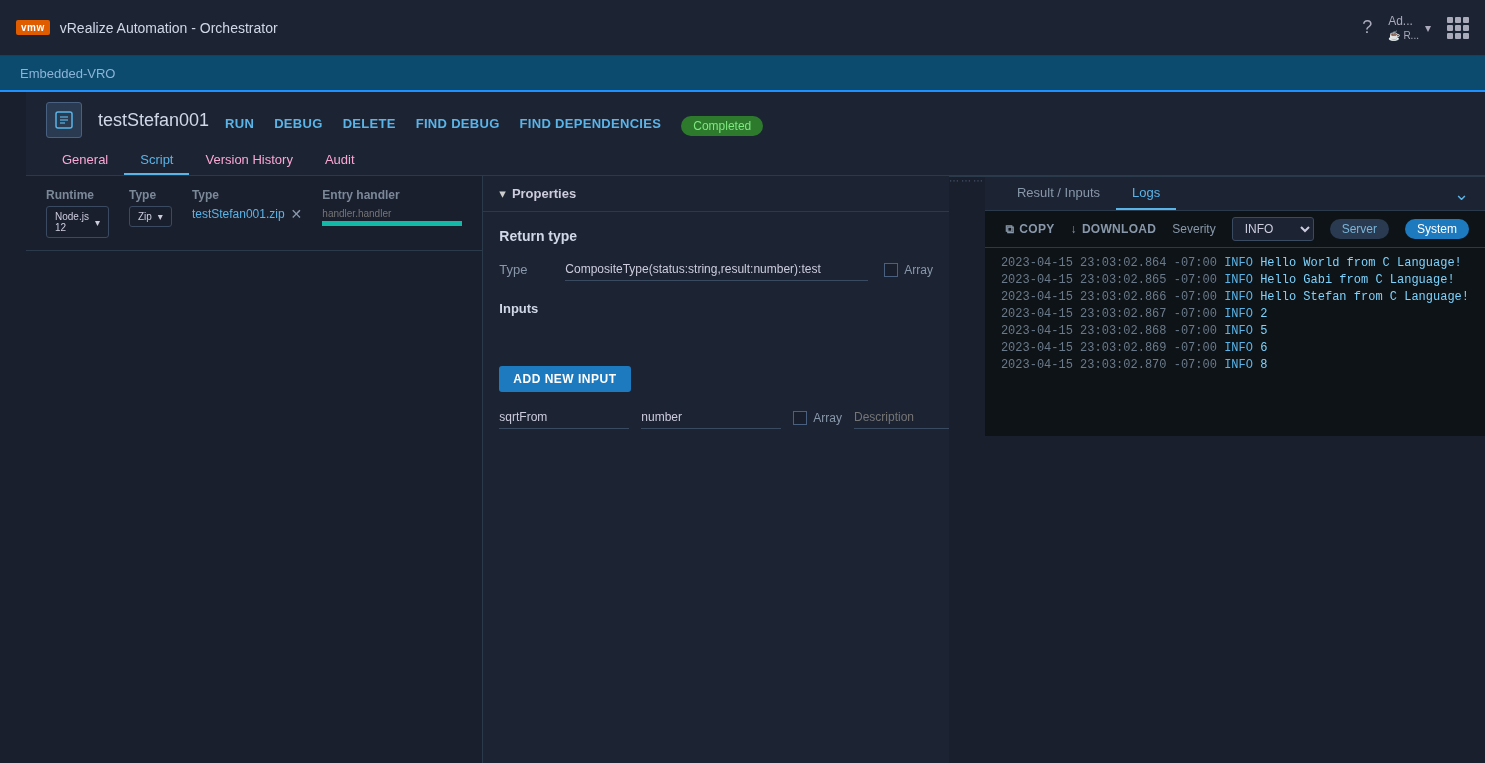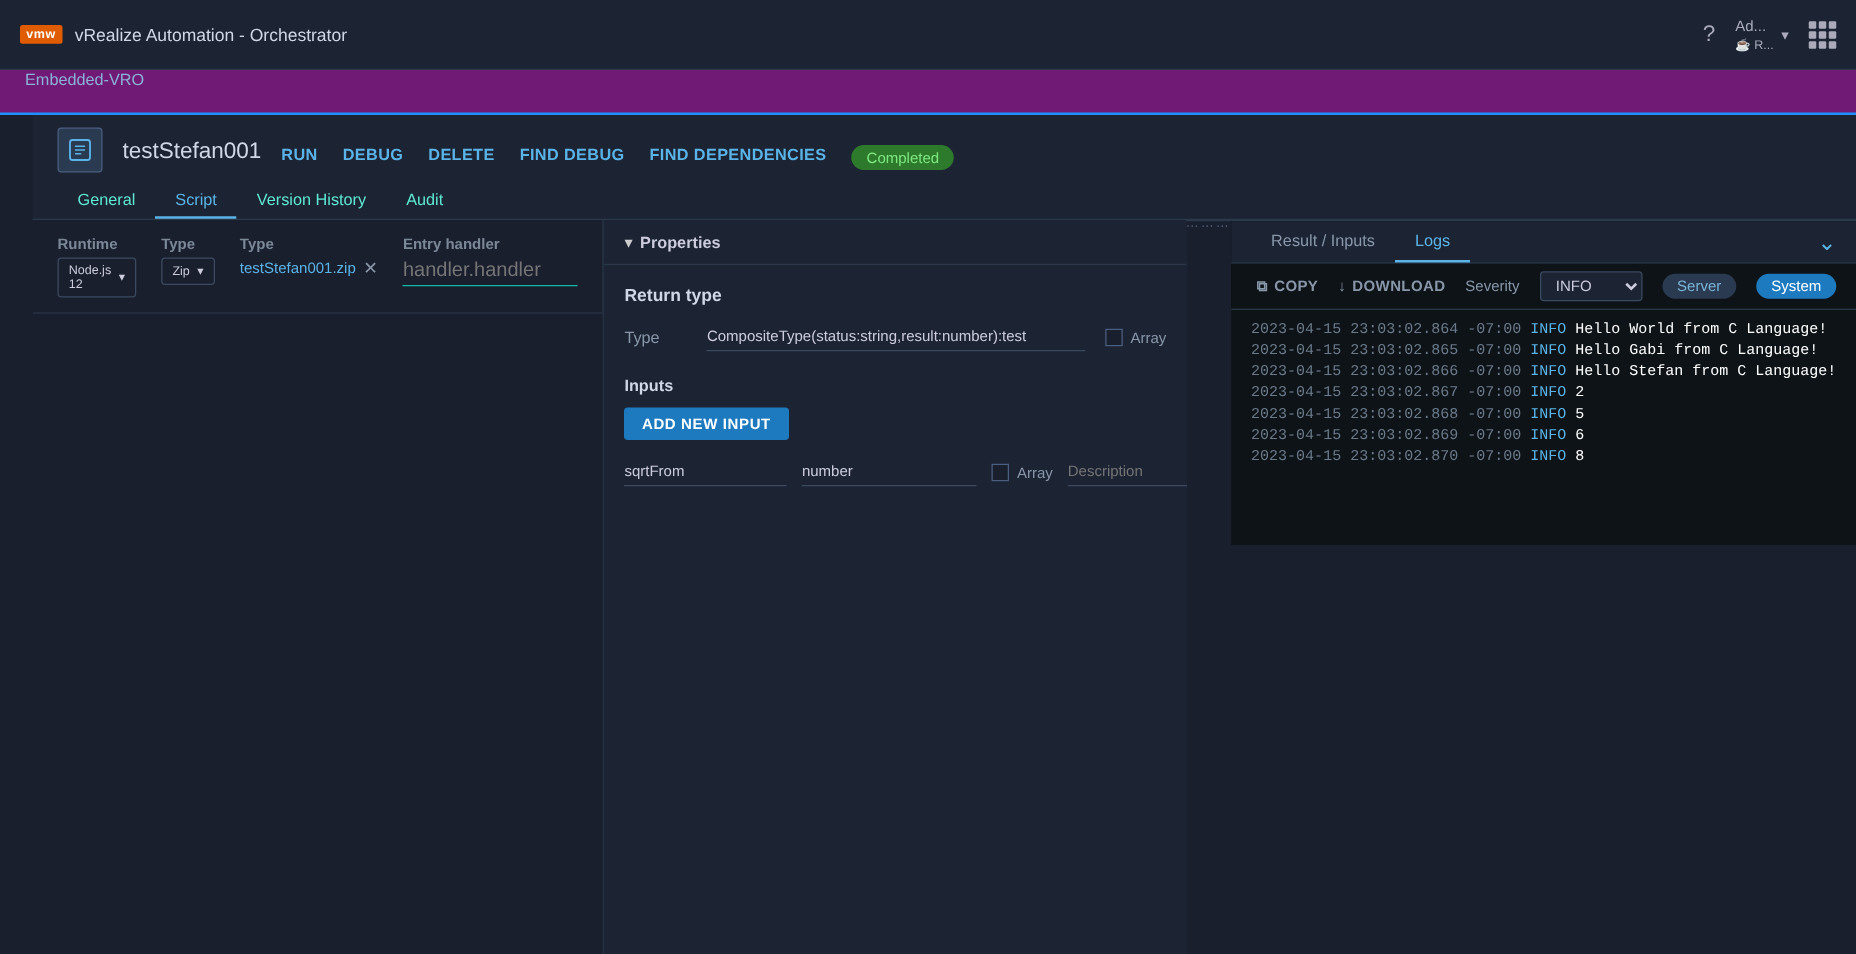--- a/index.html
+++ b/index.html
@@ -64,24 +64,24 @@
       grid-template-rows: repeat(3,6px);
       gap: 2px;
     }
     .grid-dot {
       background: #aab;
       border-radius: 1px;
     }
 
     
     .breadcrumb-bar {
-      background: #701a75;
+      background: #0c4a6e;
       height: 36px;
       display: flex;
-      align-items: flex-start;
+      align-items: center;
       padding: 0 20px;
       border-bottom: 2px solid #1e90ff;
     }
     .breadcrumb-text {
       color: #8ab4d8;
       font-size: 13px;
     }
 
     
     .main-area {
@@ -142,21 +142,21 @@
       padding: 3px 12px;
       border-radius: 12px;
       font-weight: 500;
     }
     .tab-row {
       display: flex;
       gap: 0;
     }
     .tab {
       padding: 6px 16px;
-      color: #5eead4;
+      color: #f9a8d4;
       cursor: pointer;
       font-size: 13px;
       border-bottom: 2px solid transparent;
     }
     .tab.active {
       color: #5ab4e8;
       border-bottom: 2px solid #5ab4e8;
     }
 
     
@@ -214,23 +214,23 @@
       gap: 6px;
     }
     .clear-x {
       color: #8898aa;
       cursor: pointer;
       font-size: 14px;
     }
     .entry-handler-input {
       background: transparent;
       border: none;
-      border-bottom: 1px solid #14b8a6;
+      border-bottom: 5px solid #14b8a6;
       color: #f0abfc;
-      font-size: 16px;
+      font-size: 10px;
       padding: 2px 0;
       width: 140px;
       outline: none;
     }
 
     
     .right-panel {
       width: 700px;
       background: #1c2333;
       display: flex;
@@ -306,20 +306,21 @@
       color: white;
       border: none;
       padding: 6px 14px;
       font-size: 12px;
       font-weight: 700;
       letter-spacing: 0.5px;
       border-radius: 3px;
       cursor: pointer;
       margin-bottom: 14px;
       display: inline-block;
+      margin-top: 40px;
     }
     .input-row {
       display: flex;
       align-items: center;
       gap: 12px;
     }
     .input-field {
       background: transparent;
       border: none;
       border-bottom: 1px solid #3a4a60;
@@ -448,21 +449,21 @@
     .log-line {
       margin-bottom: 3px;
     }
     .log-timestamp {
       color: #6a7a8a;
     }
     .log-level {
       color: #5ab4e8;
     }
     .log-message {
-      color: #ffffff;
+      color: #7dd3fc;
     }
 
     
     .right-panel::-webkit-scrollbar,
     .log-content::-webkit-scrollbar { width: 6px; }
     .right-panel::-webkit-scrollbar-track,
     .log-content::-webkit-scrollbar-track { background: #0e1318; }
     .right-panel::-webkit-scrollbar-thumb,
     .log-content::-webkit-scrollbar-thumb { background: #3a4a60; border-radius: 3px; }
 

